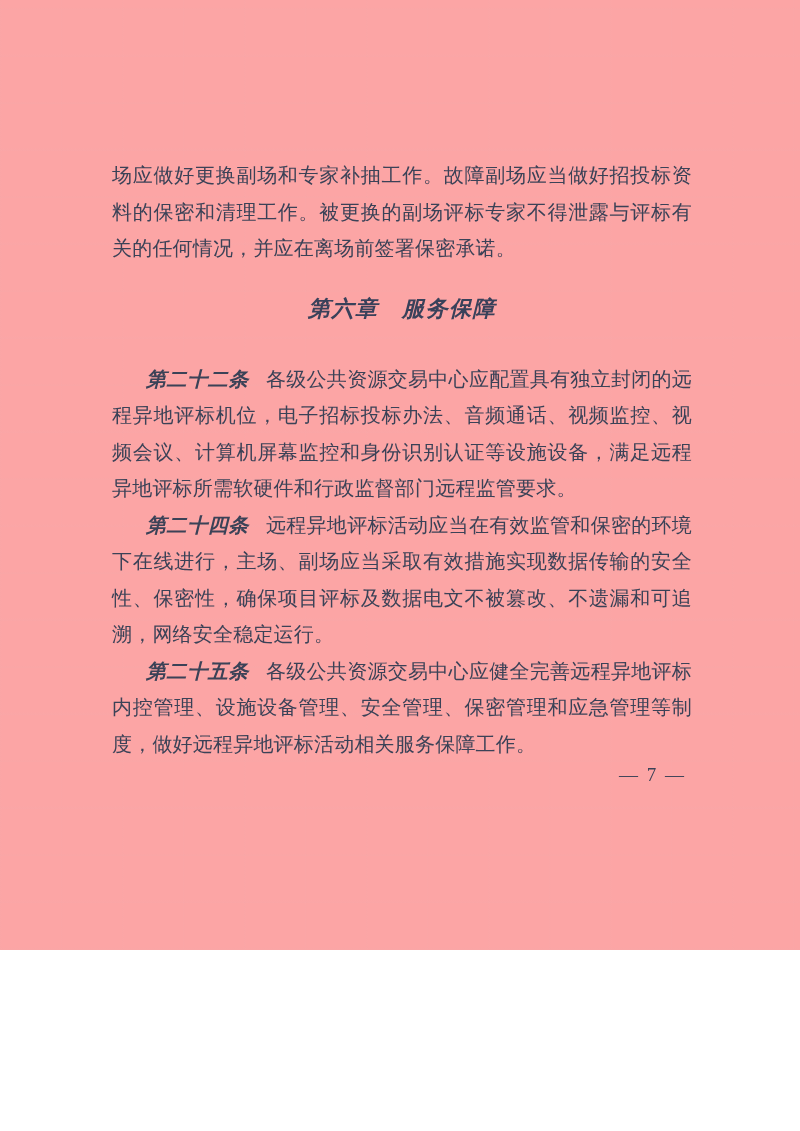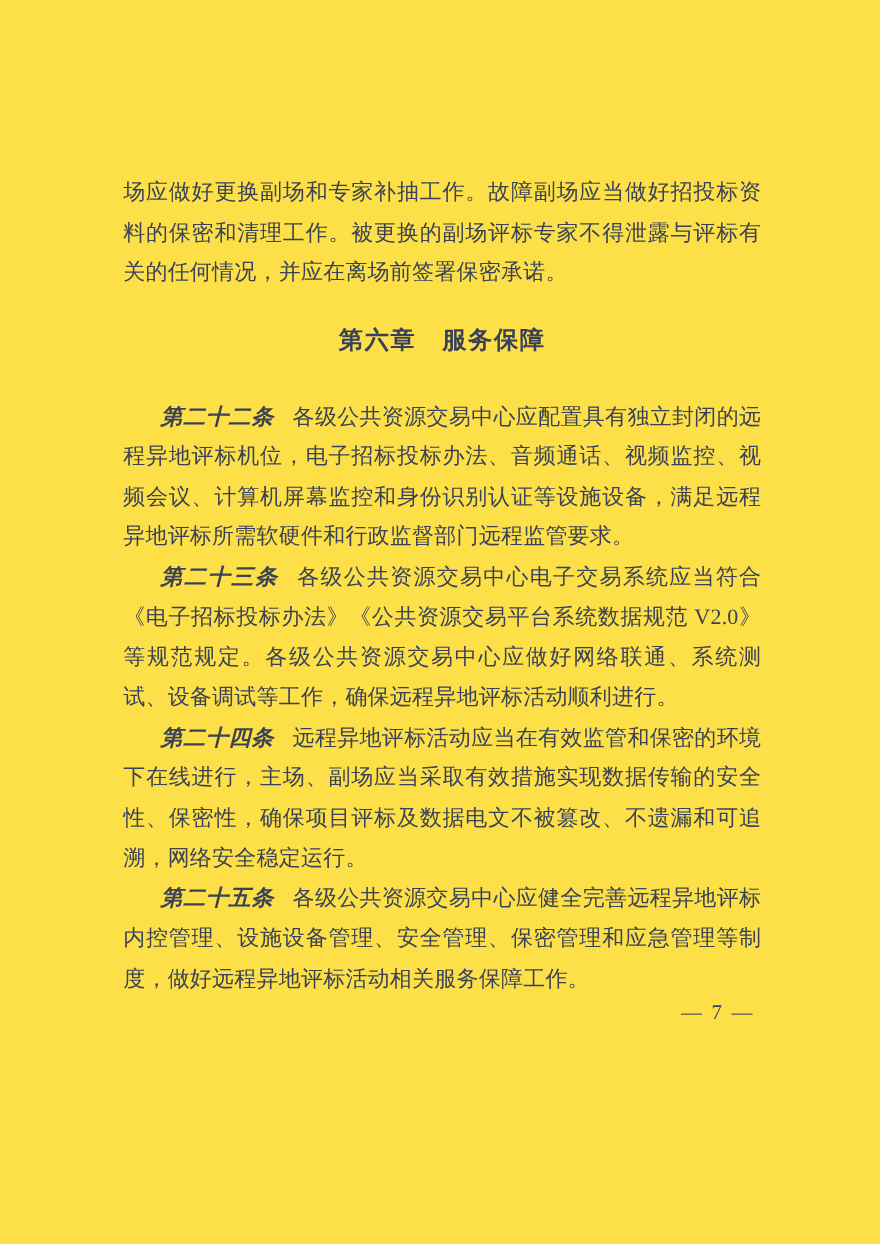--- a/index.html
+++ b/index.html
@@ -3,22 +3,22 @@
 <meta charset="utf-8">
 <style>
   html, body {
     margin: 0;
     padding: 0;
     background: #ffffff;
   }
   .page {
     position: relative;
     width: 800px;
-    height: 1131px;
-    background: #fde047;
+    height: 950px;
+    background: #fca5a5;
     overflow: hidden;
     font-family: "Liberation Serif", serif;
     color: #3b4257;
   }
   
   .scan-texture {
     position: absolute;
     inset: 0;
     background:
       repeating-linear-gradient(0deg, rgba(190,195,205,0.035) 0px, rgba(255,255,255,0) 3px, rgba(255,255,255,0) 47px),
@@ -41,20 +41,21 @@
   }
   .chapter {
     margin: 24px 0 34px 0;
     text-align: center;
     font-family: "Liberation Sans", sans-serif;
     font-weight: bold;
     font-size: 22px;
     line-height: 36px;
     letter-spacing: 1.5px;
     color: #39415a;
+    font-style: italic;
   }
   .article {
     text-indent: 1.7em;
   }
   .article .num {
     font-family: "Liberation Sans", sans-serif;
     font-weight: bold;
     margin-right: 0.85em;
     letter-spacing: 0.5px;
     font-style: italic;
@@ -76,21 +77,20 @@
   <div class="scan-texture"></div>
 
   <div class="content">
 
     <p class="para intro">场应做好更换副场和专家补抽工作。故障副场应当做好招投标资料的保密和清理工作。被更换的副场评标专家不得泄露与评标有关的任何情况，并应在离场前签署保密承诺。</p>
 
     <h2 class="chapter">第六章　服务保障</h2>
 
     <p class="para article"><span class="num">第二十二条</span><span>各级公共资源交易中心应配置具有独立封闭的远程异地评标机位，电子招标投标办法、音频通话、视频监控、视频会议、计算机屏幕监控和身份识别认证等设施设备，满足远程异地评标所需软硬件和行政监督部门远程监管要求。</span></p>
 
-    <p class="para article"><span class="num">第二十三条</span><span>各级公共资源交易中心电子交易系统应当符合《电子招标投标办法》《公共资源交易平台系统数据规范 V2.0》等规范规定。各级公共资源交易中心应做好网络联通、系统测试、设备调试等工作，确保远程异地评标活动顺利进行。</span></p>
 
     <p class="para article"><span class="num">第二十四条</span><span>远程异地评标活动应当在有效监管和保密的环境下在线进行，主场、副场应当采取有效措施实现数据传输的安全性、保密性，确保项目评标及数据电文不被篡改、不遗漏和可追溯，网络安全稳定运行。</span></p>
 
     <p class="para article"><span class="num">第二十五条</span><span>各级公共资源交易中心应健全完善远程异地评标内控管理、设施设备管理、安全管理、保密管理和应急管理等制度，做好远程异地评标活动相关服务保障工作。</span></p>
 
 
     <div class="page-number">— 7 —</div>
 
   </div>
 </div>

